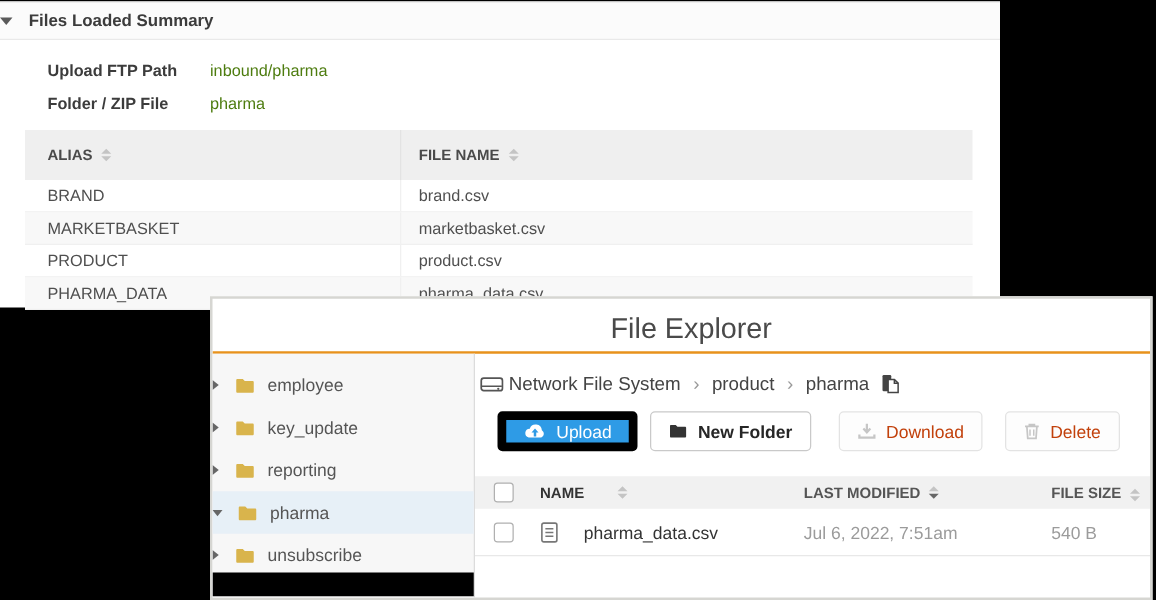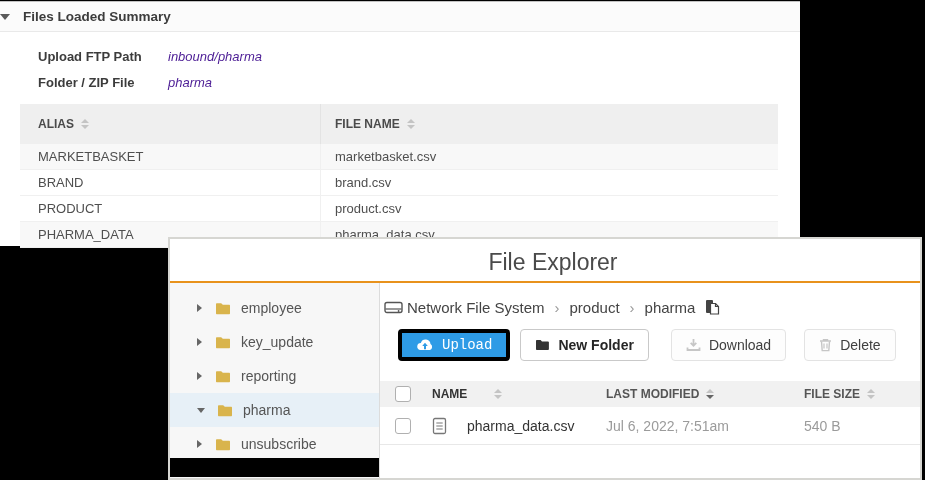--- a/index.html
+++ b/index.html
@@ -14,67 +14,67 @@
   #stage{position:relative;width:925px;height:480px;background:#000;overflow:hidden;}
 
   
   #summary-panel{position:absolute;left:0;top:1px;width:800px;height:245px;background:#fff;border-top:1px solid #c2c2c2;}
   .sum-header{height:30px;background:#fbfbfb;border-bottom:1px solid #e9e9e9;display:flex;align-items:center;}
   .tri-down{width:0;height:0;border-left:5px solid transparent;border-right:5px solid transparent;border-top:6px solid #5a5a5a;margin-right:13px;}
   .sum-title{font-size:13.5px;font-weight:bold;color:#3c3c3c;}
   .sum-fields{padding:11px 0 0 38px;}
   .sum-field{display:flex;align-items:center;height:26px;font-size:13px;}
   .sum-field .lbl{width:130px;font-weight:bold;color:#3c3c3c;}
-  .sum-field .val{color:#4c1d95;font-style:italic;}
+  .sum-field .val{color:#4d7c0f;}
   .sum-table{margin:9px 0 0 20px;width:758px;}
   .sum-thead{display:flex;align-items:center;height:40px;background:#efefef;font-size:12px;font-weight:bold;color:#4a4a4a;}
   .sum-col1{width:300px;padding-left:18px;display:flex;align-items:center;}
   .sum-col2{flex:1;padding-left:14px;display:flex;align-items:center;border-left:1px solid #e3e3e3;height:100%;}
   .sum-row{display:flex;align-items:center;height:26px;font-size:13px;color:#4f4f4f;border-bottom:1px solid #f0f0f0;}
   .sum-row .sum-col2{border-left:1px solid #f0f0f0;}
   .sum-row.alt{background:#f8f8f8;}
 
   
   .sort{display:inline-flex;flex-direction:column;margin-left:7px;row-gap:2px;}
   .sort .up{width:0;height:0;border-left:4px solid transparent;border-right:4px solid transparent;border-bottom:4px solid #c4c4c4;}
   .sort .dn{width:0;height:0;border-left:4px solid transparent;border-right:4px solid transparent;border-top:4px solid #c4c4c4;}
   .sort.desc .dn{border-top-color:#666;}
 
   
   #explorer{position:absolute;left:168px;top:237px;width:754px;height:243px;background:#fff;border:2px solid #d6d6d2;overflow:hidden;}
   .fe-title{height:44px;padding:10px 0 0 16px;font-size:23px;color:#4a4a4a;border-bottom:2px solid var(--accent);text-align:center;}
   .fe-body{display:flex;height:197px;position:relative;}
   .fe-sidebar{width:210px;background:#f7f7f7;border-right:1px solid #dcdcdc;padding-top:8px;position:relative;}
-  .folder-item{display:flex;align-items:center;height:34px;padding-left:27px;font-size:14px;color:#555;cursor:pointer;}
+  .folder-item{display:flex;align-items:center;height:34px;font-size:14px;color:#555;cursor:pointer;}
   .folder-item.selected{background:var(--selected);}
   .caret{width:0;height:0;border-top:4px solid transparent;border-bottom:4px solid transparent;border-left:5px solid #666;margin-right:13px;}
   .caret.open{border-left:4px solid transparent;border-right:4px solid transparent;border-top:5px solid #666;border-bottom:none;margin-right:12px;}
   .folder-glyph{margin-right:10px;display:flex;}
   .black-patch{position:absolute;left:0;right:0;bottom:3px;height:19px;background:#000;}
 
   .fe-main{flex:1;display:flex;flex-direction:column;min-width:0;}
   .breadcrumb{display:flex;align-items:center;margin:16px 0 0 4px;font-size:15px;color:#444;}
   .breadcrumb .crumb{margin:0 4px;cursor:pointer;}
   .breadcrumb .crumb:first-of-type{margin-left:8px;}
   .crumb-sep{color:#9a9a9a;margin:0 6px;font-size:15px;}
   .copy-btn{margin-left:6px;display:flex;cursor:pointer;}
 
   .toolbar{display:flex;align-items:center;margin:13px 0 0 18px;}
   .btn{height:32px;border-radius:4px;display:inline-flex;align-items:center;font-size:14px;padding:0 14px;column-gap:8px;cursor:pointer;white-space:nowrap;}
-  .btn-upload{background:var(--blue);color:#fff;border:4px solid #000000;margin-right:10px;font-family:Liberation Mono, monospace;}
+  .btn-upload{background:var(--blue);color:#fff;border:7px solid #000000;margin-right:10px;}
   .btn-plain{background:#fff;border:1px solid #c9c9c9;color:#262626;font-weight:bold;margin-right:22px;}
-  .btn-disabled{background:#fdfdfd;border:1px solid #e3e3e3;color:#404040;margin-right:18px;cursor:default;}
+  .btn-disabled{background:#fdfdfd;border:1px solid #e3e3e3;color:#c2410c;margin-right:18px;cursor:default;}
 
   .fe-table{margin-top:20px;}
   .fe-thead{display:flex;align-items:center;height:26px;background:#f1f1f1;font-size:12px;font-weight:bold;color:#555;}
   .fe-row{display:flex;align-items:center;height:38px;border-bottom:1px solid #e8e8e8;font-size:14px;}
   .cell-check{width:52px;padding-left:15px;display:flex;align-items:center;}
   .cell-name{flex:1;display:flex;align-items:center;column-gap:20px;color:#333;}
   .cell-mod{width:198px;display:flex;align-items:center;}
-  .cell-size{width:116px;display:flex;align-items:center;}
+  .cell-size{width:79px;display:flex;align-items:flex-end;}
   .fe-row .cell-mod,.fe-row .cell-size{color:#9b9b9b;}
   .checkbox{width:16px;height:16px;border:1px solid #b0b0b0;border-radius:3px;background:#fff;cursor:pointer;}
 </style>
 </head>
 <body>
 
 <div id="stage">
 
   <div id="summary-panel">
     <div class="sum-header">
@@ -101,27 +101,27 @@
             </span>
         </div>
         <div class="sum-col2">
           <span>FILE NAME</span>
           <span class="sort">
               <span class="up"></span>
               <span class="dn"></span>
             </span>
         </div>
       </div>
+      <div class="sum-row">
+        <div class="sum-col1">BRAND</div>
+        <div class="sum-col2">brand.csv</div>
+      </div>
       <div class="sum-row alt">
         <div class="sum-col1">MARKETBASKET</div>
         <div class="sum-col2">marketbasket.csv</div>
-      </div>
-      <div class="sum-row">
-        <div class="sum-col1">BRAND</div>
-        <div class="sum-col2">brand.csv</div>
       </div>
       <div class="sum-row">
         <div class="sum-col1">PRODUCT</div>
         <div class="sum-col2">product.csv</div>
       </div>
       <div class="sum-row alt">
         <div class="sum-col1">PHARMA_DATA</div>
         <div class="sum-col2">pharma_data.csv</div>
       </div>
     </div>

